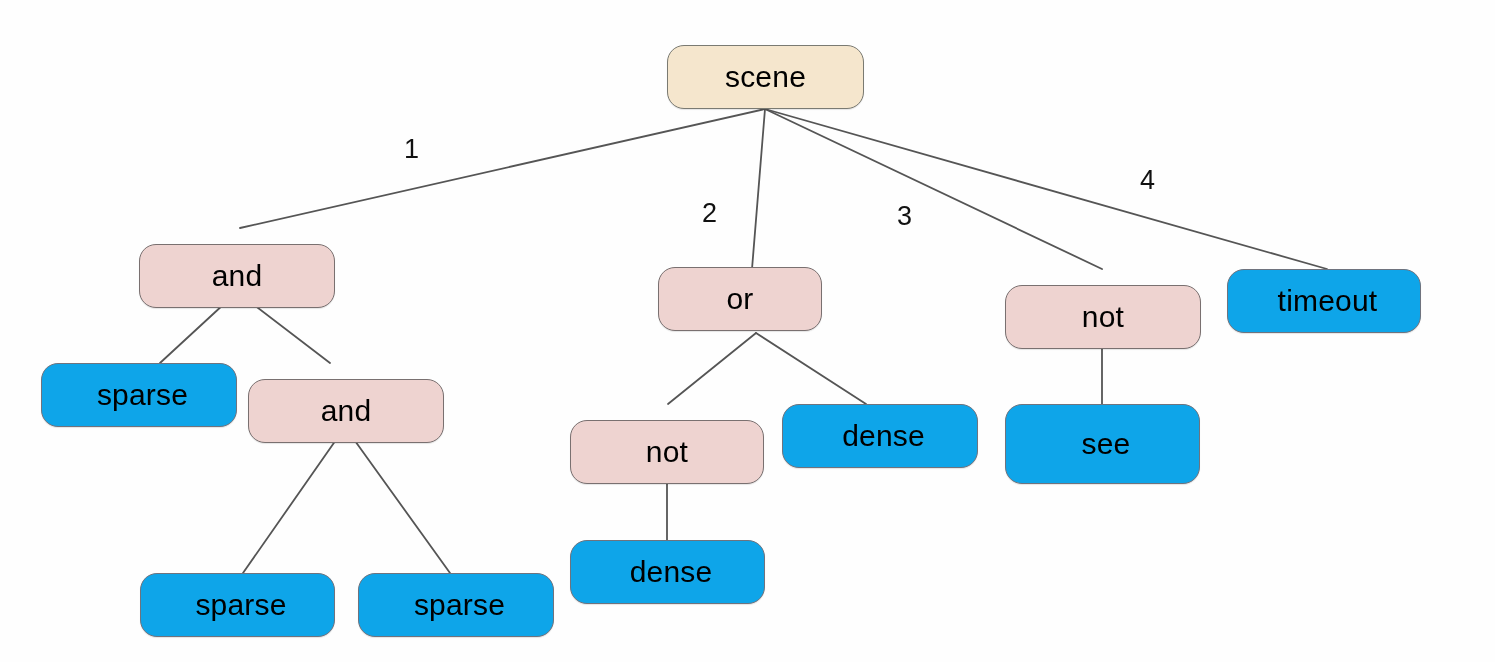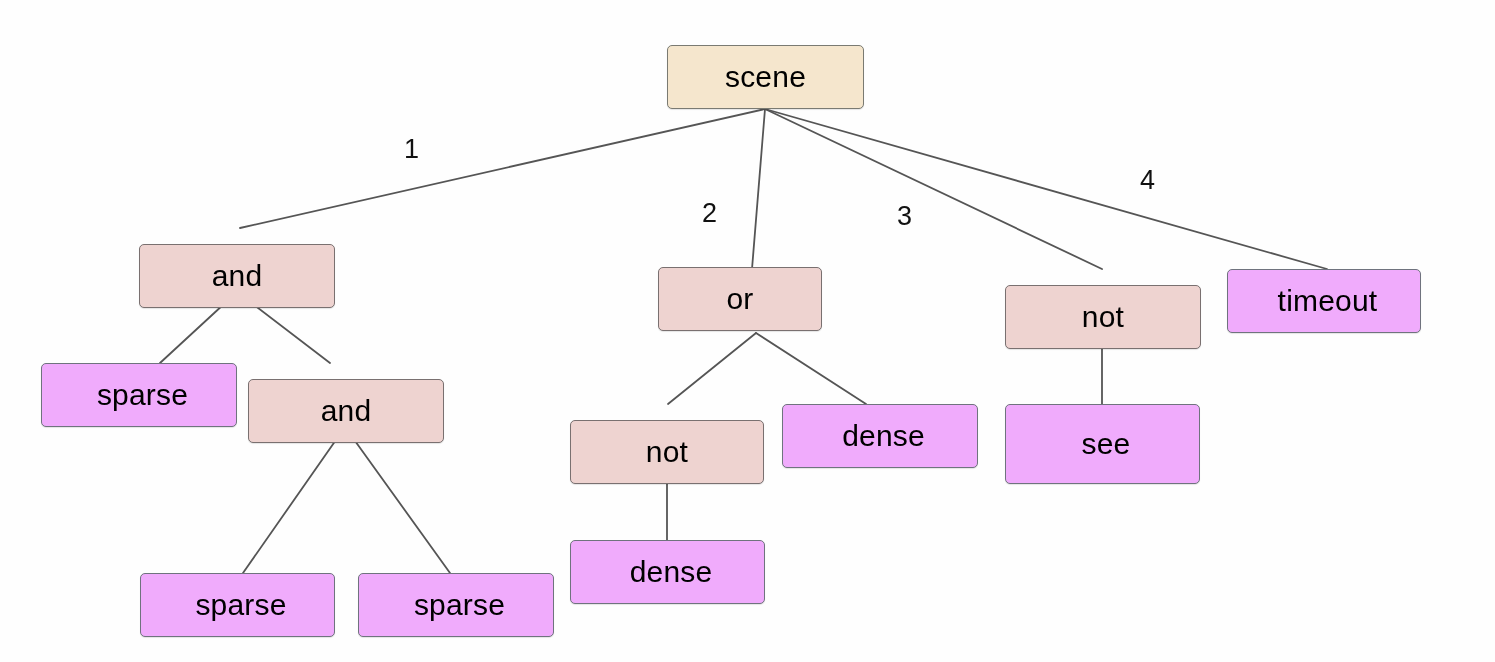--- a/index.html
+++ b/index.html
@@ -24,34 +24,34 @@
     left: 0;
     top: 0;
     width: 1495px;
     height: 662px;
     pointer-events: none;
   }
   .node {
     position: absolute;
     box-sizing: border-box;
     border: 1.6px solid #6e6e6e;
-    border-radius: 5px;
+    border-radius: 17px;
     display: flex;
     align-items: center;
     justify-content: center;
     color: #000000;
     font-size: 30px;
     line-height: 1;
     letter-spacing: 0.2px;
     white-space: nowrap;
     box-shadow: 0 1px 1px rgba(0,0,0,0.10);
   }
   .node.root   { background: #f5e6cd; border-color: #7a7a72; }
   .node.op     { background: #eed3d0; border-color: #797070; margin-top: 16px; }
-  .node.leaf   { background: #f0abfc; border-color: #6f737e; padding-left: 7px; }
+  .node.leaf   { background: #0ea5e9; border-color: #6f737e; padding-left: 7px; }
   .node-label  { pointer-events: none; }
   .edge-label {
     position: absolute;
     font-size: 27px;
     color: #111111;
     line-height: 1;
     white-space: nowrap;
   }
 </style>
 </head>

